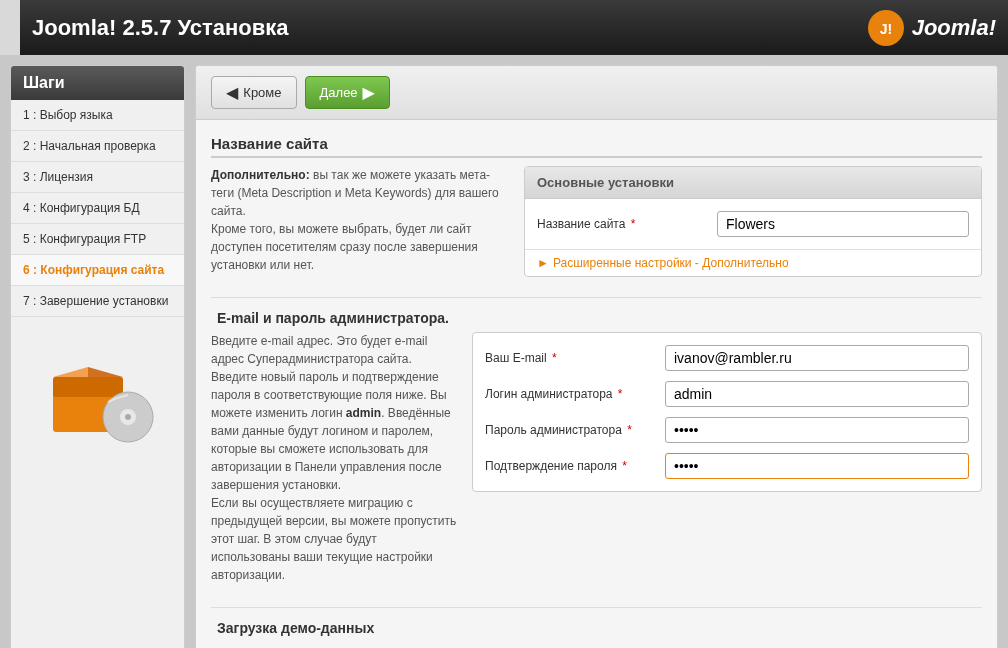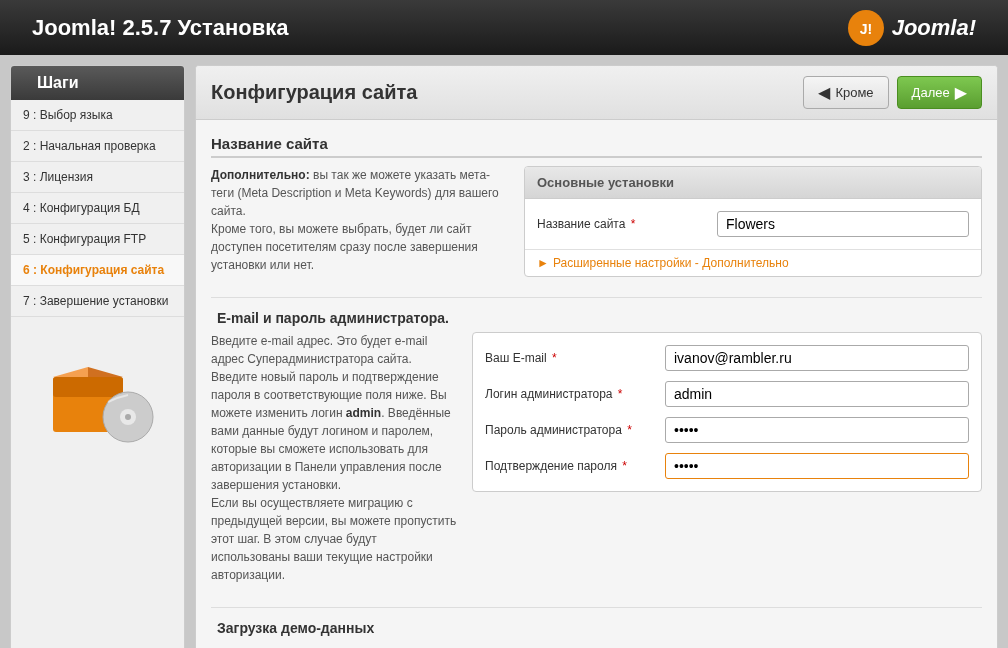--- a/index.html
+++ b/index.html
@@ -7,25 +7,26 @@
       font-family: Arial, sans-serif;
       font-size: 13px;
       background: #d9d9d9;
       width: 1008px;
       min-height: 648px;
     }
 
     
     .header {
       background: linear-gradient(180deg, #3a3a3a 0%, #1a1a1a 100%);
-      padding: 10px 32px;
+      padding: 10px 12px;
       display: flex;
       align-items: center;
       justify-content: space-between;
       height: 55px;
+      margin-left: 20px;
     }
     .header-title {
       color: #fff;
       font-size: 22px;
       font-weight: bold;
     }
     .joomla-logo {
       display: flex;
       align-items: center;
       gap: 6px;
@@ -54,21 +55,21 @@
     .sidebar {
       width: 175px;
       flex-shrink: 0;
       background: #f0f0f0;
       border: 1px solid #ccc;
       border-radius: 4px;
     }
     .sidebar-title {
       background: linear-gradient(180deg, #5a5a5a, #3a3a3a);
       color: #fff;
-      padding: 8px 26px;
+      padding: 8px 12px;
       font-size: 16px;
       font-weight: bold;
       border-radius: 3px 3px 0 0;
     }
     .sidebar-item {
       padding: 8px 12px;
       border-bottom: 1px solid #ddd;
       color: #333;
       cursor: pointer;
       font-size: 12px;
@@ -272,21 +273,21 @@
       <text x="20" y="26" text-anchor="middle" fill="white" font-size="14" font-weight="bold">J!</text>
     </svg>
     <span class="joomla-logo-text">Joomla!</span>
   </div>
 </div>
 
 <div class="main-container">
 
   <div class="sidebar">
     <div class="sidebar-title">Шаги</div>
-    <div class="sidebar-item">9 : Выбор языка</div>
+    <div class="sidebar-item">1 : Выбор языка</div>
     <div class="sidebar-item">2 : Начальная проверка</div>
     <div class="sidebar-item">3 : Лицензия</div>
     <div class="sidebar-item">4 : Конфигурация БД</div>
     <div class="sidebar-item">5 : Конфигурация FTP</div>
     <div class="sidebar-item active">6 : Конфигурация сайта</div>
     <div class="sidebar-item">7 : Завершение установки</div>
 
     <div class="sidebar-image">
       <svg class="box-icon" viewBox="0 0 120 110">
 
@@ -301,21 +302,20 @@
         <ellipse cx="90" cy="80" rx="3" ry="3" fill="#aaa"></ellipse>
 
         <path d="M70 65 Q80 60 90 58" stroke="#fff" stroke-width="2" fill="none" opacity="0.5"></path>
       </svg>
     </div>
   </div>
 
   <div class="content">
 
     <div class="content-header">
-      <span class="content-title">Конфигурация сайта</span>
       <div class="nav-buttons">
         <button class="nav-btn">
           <span class="btn-icon">◀</span>
           <span>Кроме</span>
         </button>
         <button class="nav-btn btn-green">
           <span>Далее</span>
           <span class="btn-icon">▶</span>
         </button>
       </div>

